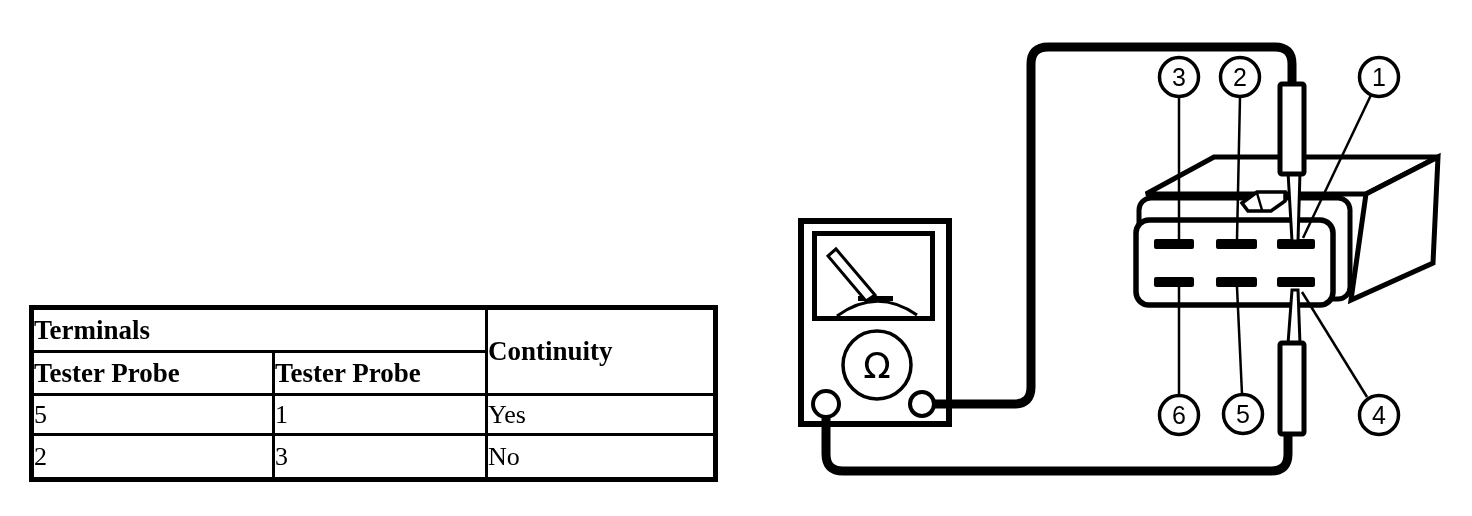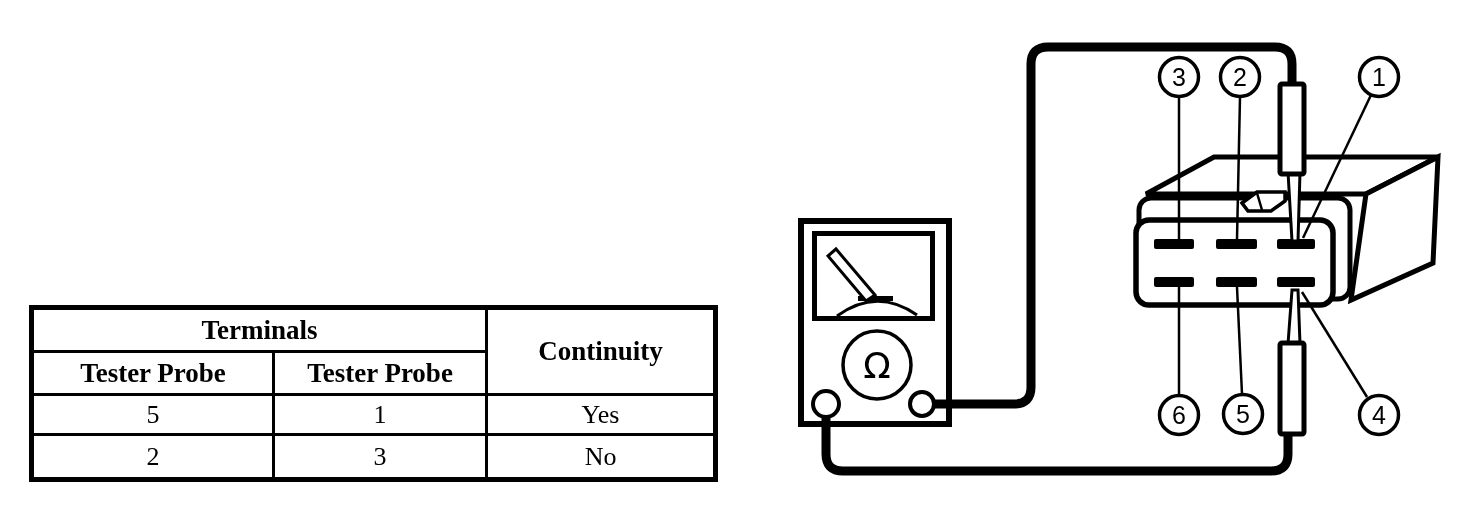--- a/index.html
+++ b/index.html
@@ -17,21 +17,21 @@
   
   table.cont-table {
     position: absolute;
     left: 29px;
     top: 305px;
     width: 684px;
     border-collapse: collapse;
     table-layout: fixed;
     font-family: "Liberation Serif", serif;
     color: #000;
-    text-align: center;
+    text-align: left;
     border: 5px solid #000;
   }
   table.cont-table td {
     border: 3px solid #000;
     padding: 0;
     vertical-align: middle;
     line-height: 1.05;
   }
   table.cont-table td.th {
     font-weight: bold;

